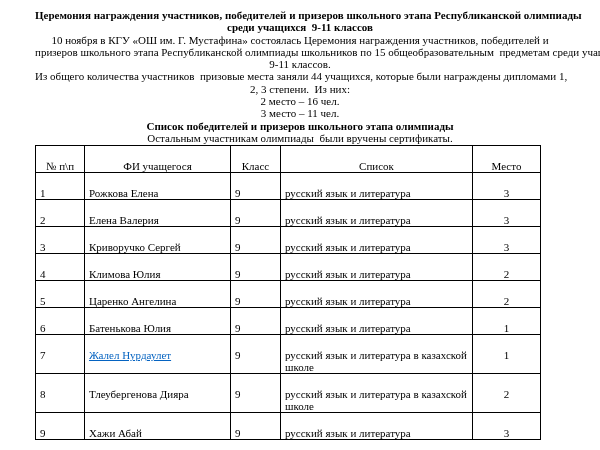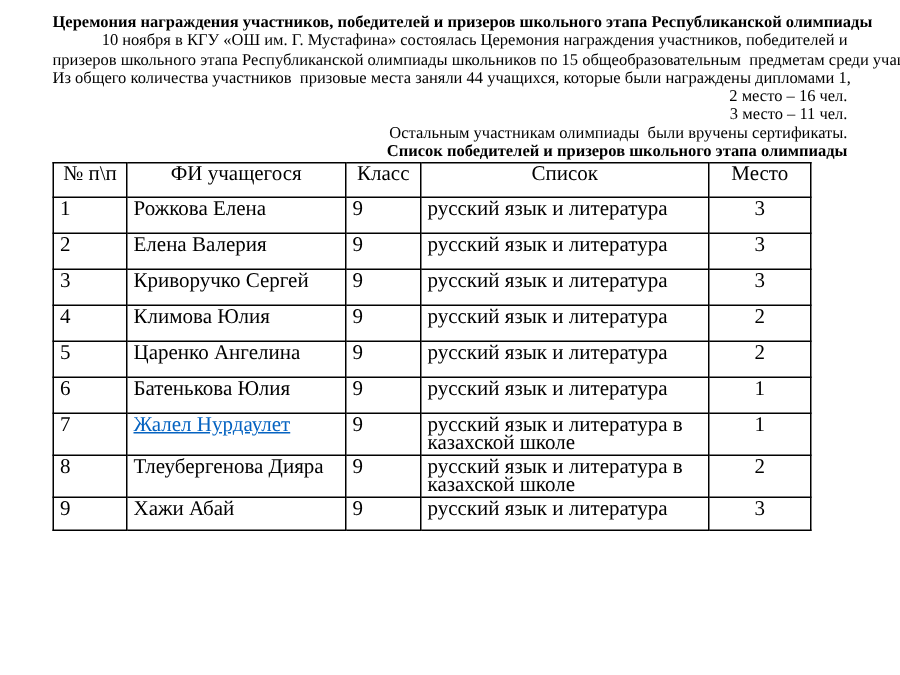--- a/index.html
+++ b/index.html
@@ -15,37 +15,37 @@
     font-size: 11px;
     color: #000000;
   }
   .page {
     box-sizing: border-box;
     width: 600px;
     height: 450px;
     padding: 9px 35px 0 35px;
   }
   .line {
-    text-align: right;
+    text-align: center;
     line-height: 12.3px;
     white-space: pre;
   }
   .bold { font-weight: bold; }
   table.winners {
     border-collapse: collapse;
     table-layout: fixed;
     width: 505px;
     margin-top: 1px;
   }
   table.winners th,
   table.winners td {
     border: 1px solid #000000;
     vertical-align: top;
-    padding: 2px 4px 0 4px;
-    font-size: 14px;
+    padding: 14px 4px 0 4px;
+    font-size: 11px;
     line-height: 12px;
     font-weight: normal;
     overflow: hidden;
   }
   table.winners thead tr { height: 23px; }
   table.winners th { text-align: center; }
   table.winners tbody tr { height: 24px; }
   table.winners tbody tr:nth-child(7),
   table.winners tbody tr:nth-child(8) { height: 28px; }
   table.winners tbody tr:nth-child(9)  { height: 22px; }
@@ -56,39 +56,42 @@
     cursor: pointer;
   }
 </style>
 </head>
 <body>
 
 <div class="page">
 
   <div class="doc-title bold">
       <div class="line">Церемония награждения участников, победителей и призеров школьного этапа Республиканской олимпиады</div>
+      <div class="line">среди учащихся  9-11 классов</div>
     </div>
 
   <div class="paragraph">
       <div class="line">10 ноября в КГУ «ОШ им. Г. Мустафина» состоялась Церемония награждения участников, победителей и</div>
       <div class="line">призеров школьного этапа Республиканской олимпиады школьников по 15 общеобразовательным  предметам среди учащихся</div>
+      <div class="line">9-11 классов.</div>
     </div>
 
   <div class="paragraph">
       <div class="line">Из общего количества участников  призовые места заняли 44 учащихся, которые были награждены дипломами 1,</div>
+      <div class="line">2, 3 степени.  Из них:</div>
     </div>
 
   <div class="paragraph">
       <div class="line">2 место – 16 чел.</div>
       <div class="line">3 место – 11 чел.</div>
     </div>
 
+  <div class="line bold">Список победителей и призеров школьного этапа олимпиады</div>
+
   <div class="line">Остальным участникам олимпиады  были вручены сертификаты.</div>
-
-  <div class="line bold">Список победителей и призеров школьного этапа олимпиады</div>
 
   <table class="winners">
     <colgroup id="winners-colgroup">
         <col style="width: 49px;">
         <col style="width: 146px;">
         <col style="width: 50px;">
         <col style="width: 192px;">
         <col style="width: 68px;">
       </colgroup>
     <thead>

